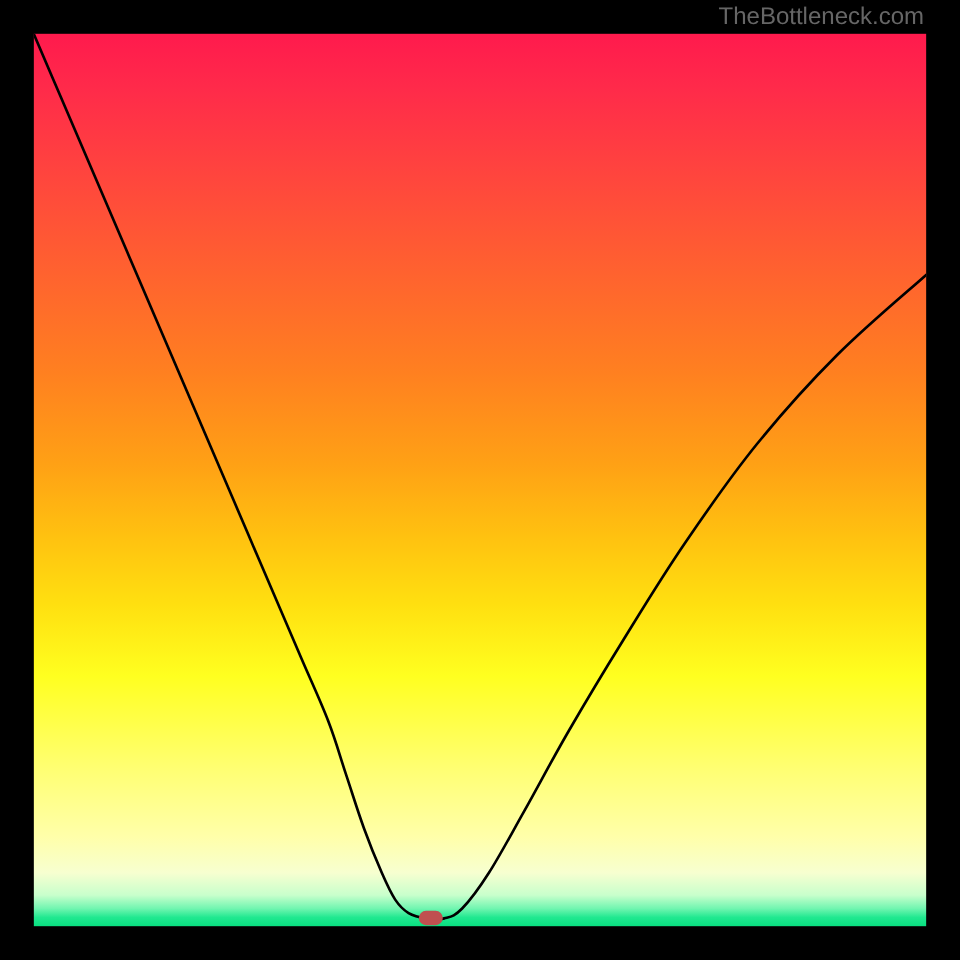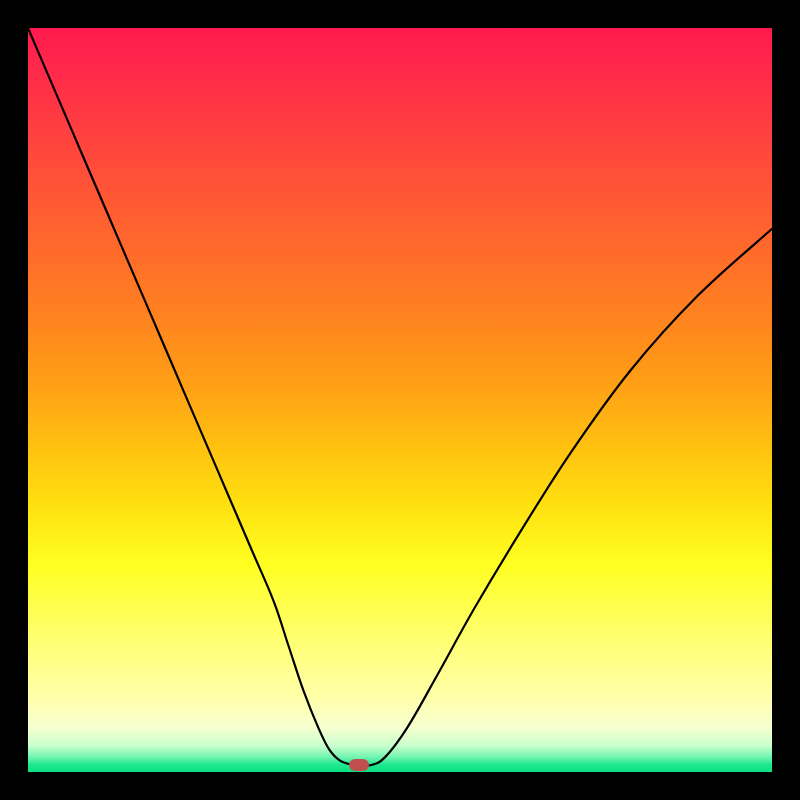--- a/index.html
+++ b/index.html
@@ -82,13 +82,14 @@
   <div class="plot-area">
     <div class="gradient-bg"></div>
 
     <svg class="curve-svg" viewBox="0 0 744 744" preserveAspectRatio="none">
       <path id="bottleneck-path" fill="none" stroke="#000000" stroke-width="2.2" stroke-linecap="round" d="M 0 0 C 4.02 9.37, 14.28 33.33, 22.32 52.08 C 30.36 70.83, 36.60 85.41, 44.64 104.16 C 52.68 122.91, 58.92 137.49, 66.96 156.24 C 75.00 174.99, 81.24 189.57, 89.28 208.32 C 97.32 227.07, 103.56 241.65, 111.60 260.40 C 119.64 279.15, 125.88 293.73, 133.92 312.48 C 141.96 331.23, 148.20 345.81, 156.24 364.56 C 164.28 383.31, 170.52 397.89, 178.56 416.64 C 186.60 435.39, 192.84 449.97, 200.88 468.72 C 208.92 487.47, 215.16 502.05, 223.20 520.80 C 231.24 539.55, 238.82 555.47, 245.52 572.88 C 252.22 590.29, 255.04 601.45, 260.40 617.52 C 265.76 633.59, 269.92 647.43, 275.28 662.16 C 280.64 676.89, 285.47 688.65, 290.16 699.36 C 294.85 710.07, 297.30 715.65, 301.32 721.68 C 305.34 727.71, 307.79 730.03, 312.48 732.84 C 317.17 735.65, 322.00 736.50, 327.36 737.30 C 332.72 738.11, 336.88 738.78, 342.24 737.30 C 347.60 735.83, 350.42 735.95, 357.12 729.12 C 363.82 722.29, 370.07 714.09, 379.44 699.36 C 388.81 684.63, 397.15 668.71, 409.20 647.28 C 421.25 625.85, 431.67 605.76, 446.40 580.32 C 461.13 554.88, 473.63 534.04, 491.04 505.92 C 508.45 477.80, 523.03 453.54, 543.12 424.08 C 563.21 394.62, 579.87 370.36, 602.64 342.24 C 625.41 314.12, 644.16 293.28, 669.60 267.84 C 695.04 242.40, 730.61 212.93, 744.00 200.88"></path>
     </svg>
 
     <div id="optimum-marker" class="marker" style="width: 20px; height: 12px; left: 321.08px; top: 731.304px; background: rgb(192, 80, 80);"></div>
   </div>
 
+  <div class="watermark">TheBottleneck.com</div>
 </div>
 
 </body></html>

